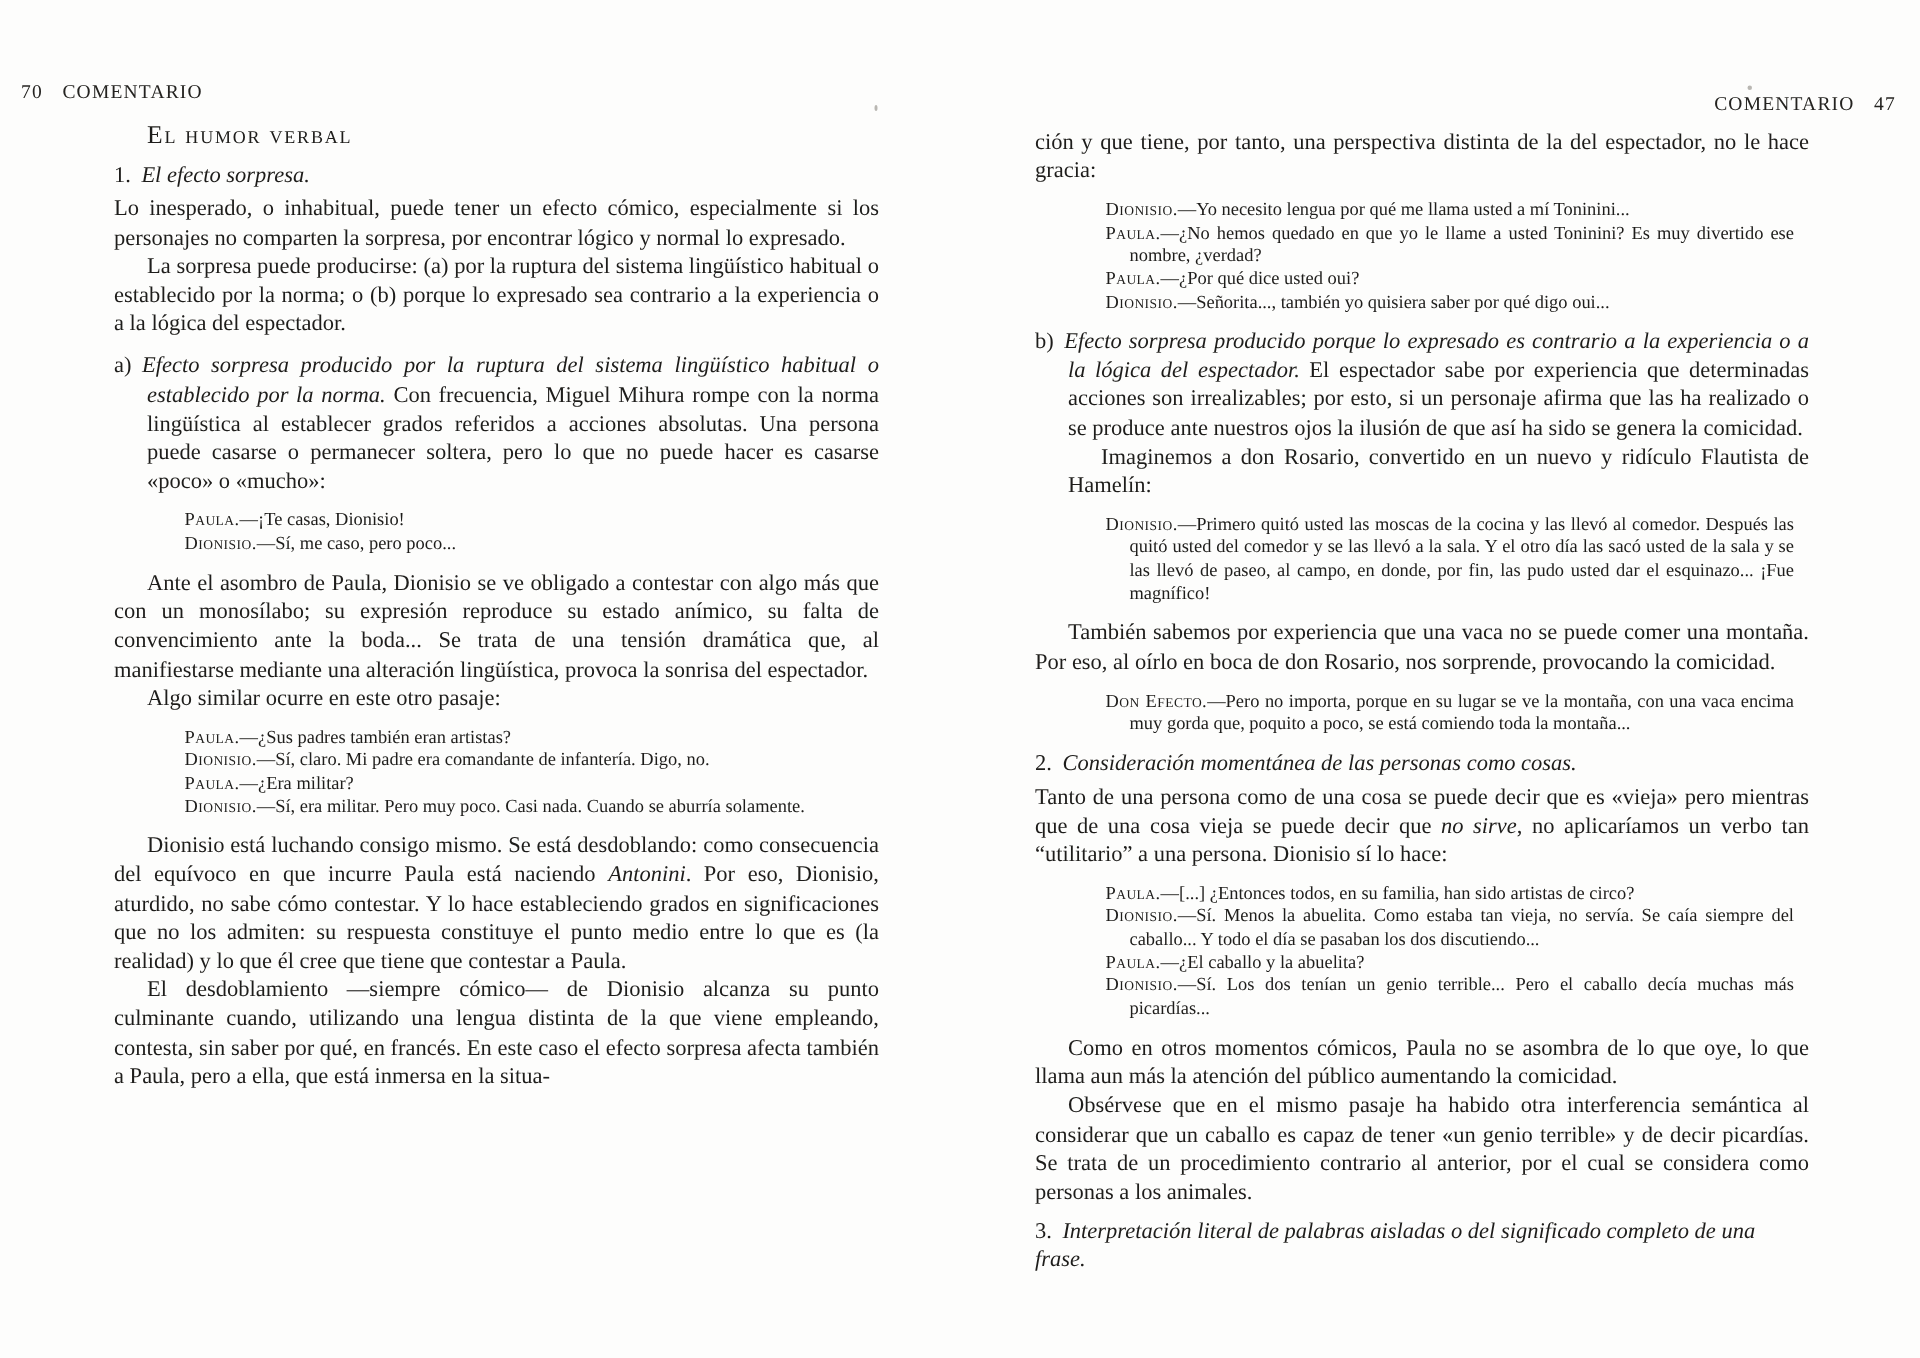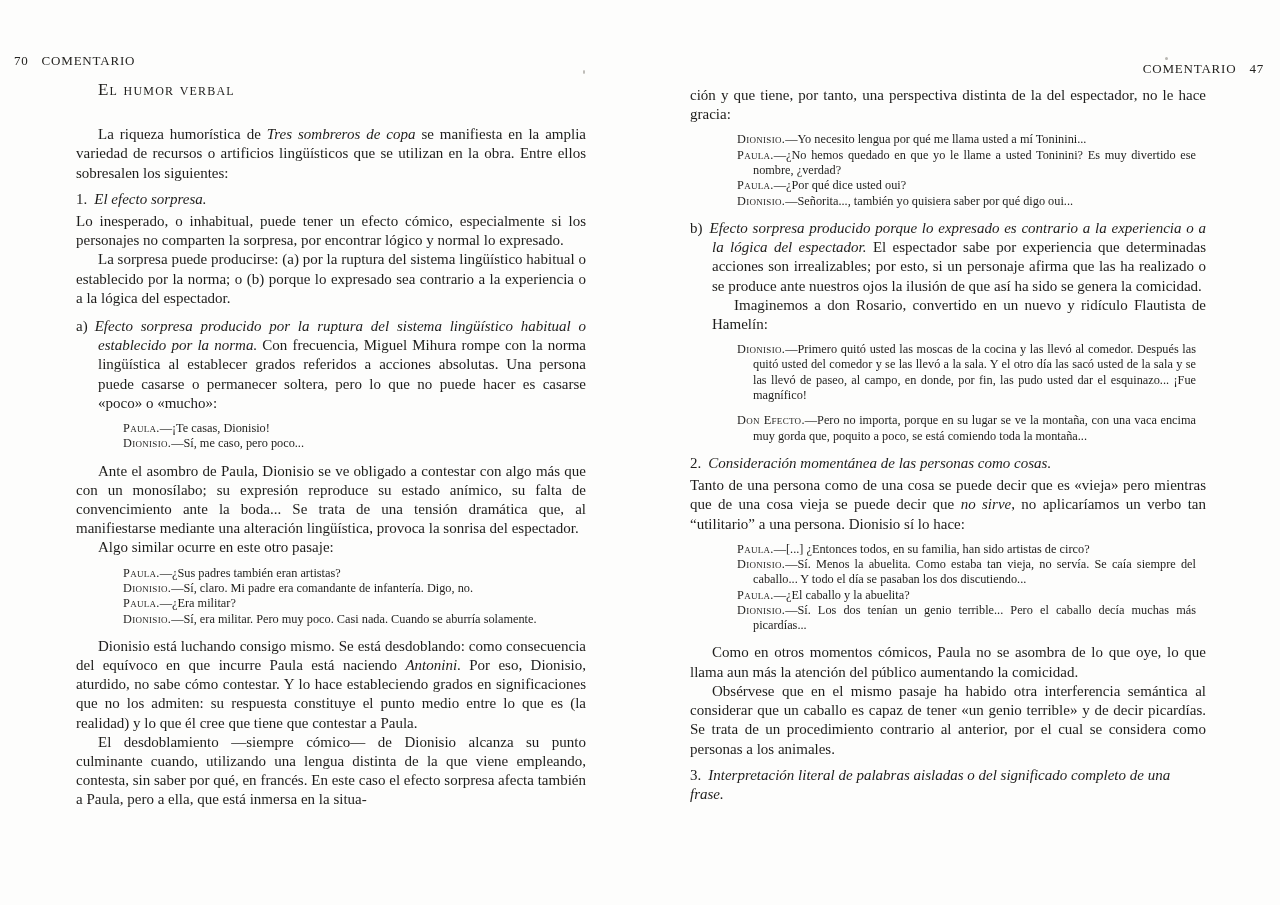--- a/index.html
+++ b/index.html
@@ -32,21 +32,21 @@
     font-size: 15px;
     line-height: 19.2px;
   }
   #page-left  .bodycol { left: 76px; top: 80px;  width: 510px; }
   #page-right .bodycol { left: 50px; top: 86px; width: 516px; }
 
   .section-heading {
     font-variant: small-caps;
     font-size: 17px;
     letter-spacing: 1.2px;
-    margin: 0 0 26px 22px;
+    margin: 0 0 9px 22px;
     text-align: left;
   }
 
   p { margin: 0; }
   .ind   { text-indent: 22px; }
   .noind { text-indent: 0; }
   .it    { font-style: italic; }
 
   .h-num { margin: 7px 0 3px; text-indent: 0; text-align: left; }
   .h-num .num { margin-right: 7px; }
@@ -75,21 +75,20 @@
   <div class="page" id="page-left">
 
     <div class="runhead">
       <span>70</span><span class="rh-gap"></span><span>COMENTARIO</span>
     </div>
 
     <div class="bodycol">
 
       <div class="section-heading">El humor verbal</div>
 
-      <p class="ind"><span>La riqueza humorística de </span><span class="it">Tres sombreros de copa</span><span> se manifiesta en la amplia variedad de recursos o artificios lingüísticos que se utilizan en la obra. Entre ellos sobresalen los siguientes:</span></p>
 
       <p class="h-num"><span class="num">1.</span><span class="it">El efecto sorpresa.</span></p>
 
       <p class="noind">Lo inesperado, o inhabitual, puede tener un efecto cómico, especialmente si los personajes no comparten la sorpresa, por encontrar lógico y normal lo expresado.</p>
       <p class="ind">La sorpresa puede producirse: (a) por la ruptura del sistema lingüístico habitual o establecido por la norma; o (b) porque lo expresado sea contrario a la experiencia o a la lógica del espectador.</p>
 
       <div class="item">
         <p class="ipara"><span class="ilabel">a)</span><span class="it">Efecto sorpresa producido por la ruptura del sistema lingüístico habitual o establecido por la norma.</span><span> Con frecuencia, Miguel Mihura rompe con la norma lingüística al establecer grados referidos a acciones absolutas. Una persona puede casarse o permanecer soltera, pero lo que no puede hacer es casarse «poco» o «mucho»:</span></p>
       </div>
 
@@ -134,20 +133,21 @@
 
       <div class="item">
         <p class="ipara"><span class="ilabel">b)</span><span class="it">Efecto sorpresa producido porque lo expresado es contrario a la experiencia o a la lógica del espectador.</span><span> El espectador sabe por experiencia que determinadas acciones son irrealizables; por esto, si un personaje afirma que las ha realizado o se produce ante nuestros ojos la ilusión de que así ha sido se genera la comicidad.</span></p>
         <p class="follow">Imaginemos a don Rosario, convertido en un nuevo y ridículo Flautista de Hamelín:</p>
       </div>
 
       <div class="dlg">
         <p class="dl"><span class="sc">Dionisio.</span><span>—Primero quitó usted las moscas de la cocina y las llevó al comedor. Después las quitó usted del comedor y se las llevó a la sala. Y el otro día las sacó usted de la sala y se las llevó de paseo, al campo, en donde, por fin, las pudo usted dar el esquinazo... ¡Fue magnífico!</span></p>
       </div>
 
+      <p class="ind">También sabemos por experiencia que una vaca no se puede comer una montaña. Por eso, al oírlo en boca de don Rosario, nos sorprende, provocando la comicidad.</p>
 
       <div class="dlg">
         <p class="dl"><span class="sc">Don Efecto.</span><span>—Pero no importa, porque en su lugar se ve la montaña, con una vaca encima muy gorda que, poquito a poco, se está comiendo toda la montaña...</span></p>
       </div>
 
       <p class="h-num"><span class="num">2.</span><span class="it">Consideración momentánea de las personas como cosas.</span></p>
 
       <p class="noind"><span>Tanto de una persona como de una cosa se puede decir que es «vieja» pero mientras que de una cosa vieja se puede decir que </span><span class="it">no sirve</span><span>, no aplicaríamos un verbo tan “utilitario” a una persona. Dionisio sí lo hace:</span></p>
 
       <div class="dlg">

